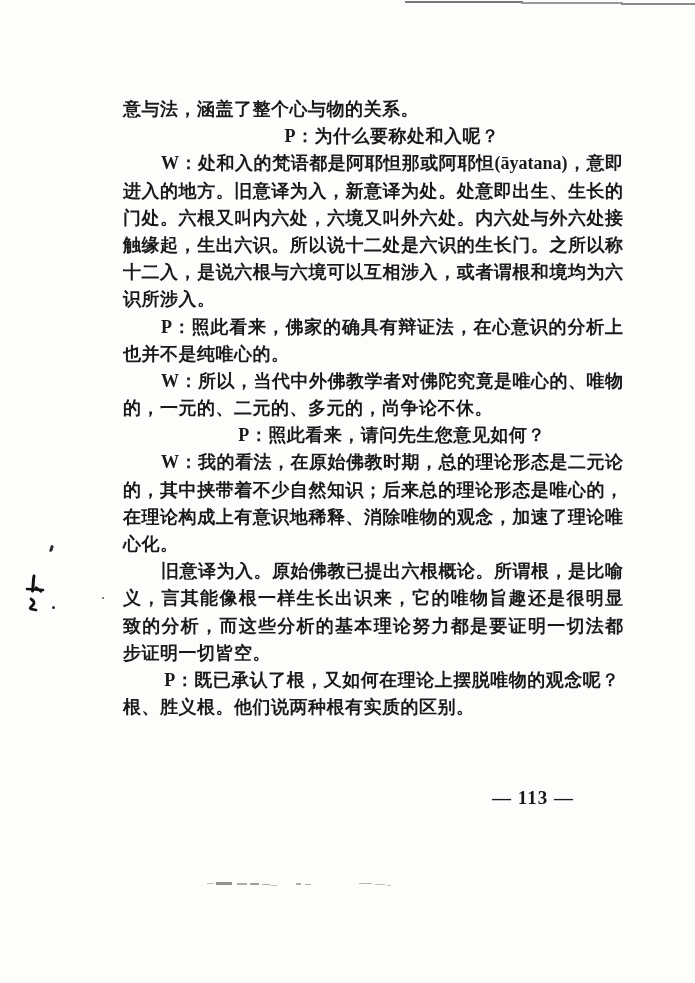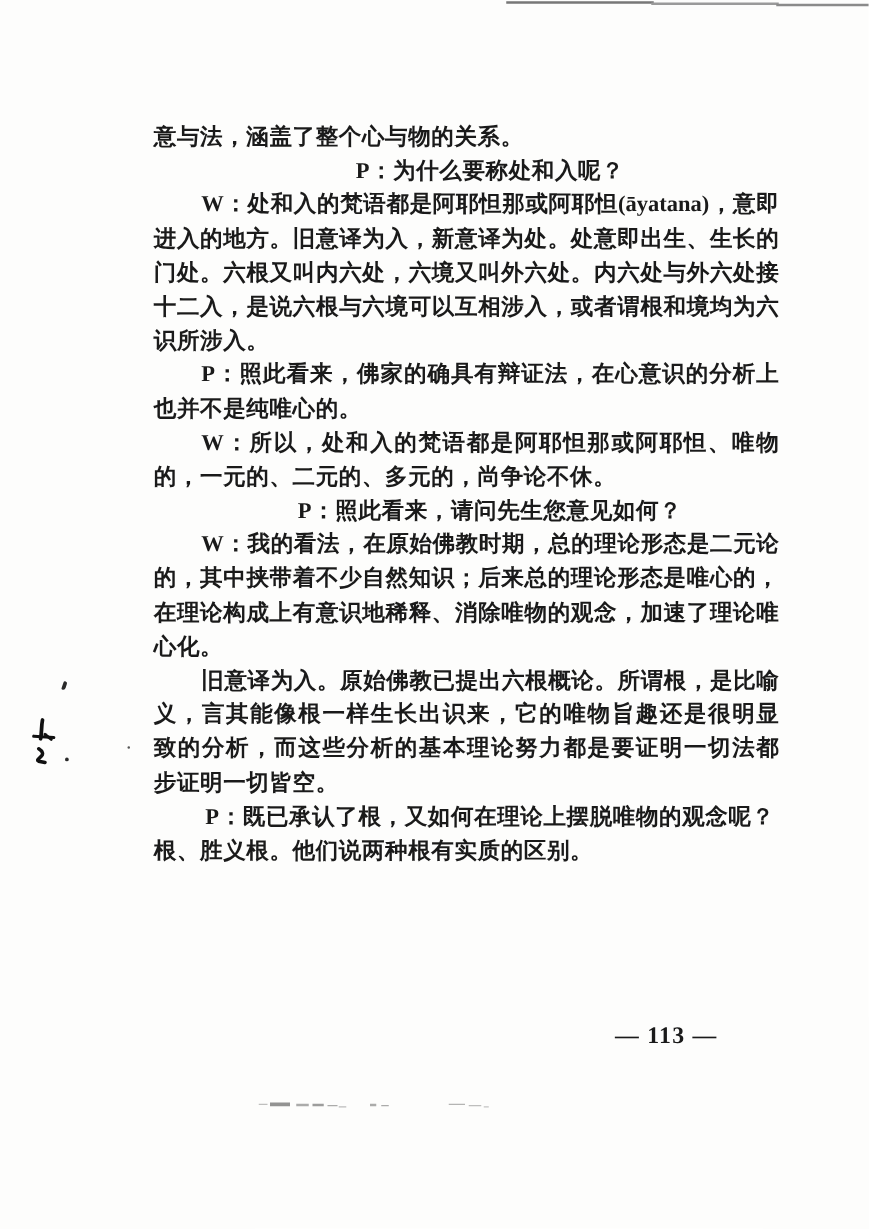--- a/index.html
+++ b/index.html
@@ -45,21 +45,21 @@
     text-align: justify;
     text-align-last: justify;
     letter-spacing: 0;
   }
   .line.indent { padding-left: 38px; text-align: center; }
 
   
   .page-number {
     position: absolute;
     left: 492px;
-    top: 818px;
+    top: 787px;
     font-size: 19px;
     font-weight: 600;
     letter-spacing: 1px;
     color: #1a1a1a;
     white-space: nowrap;
   }
 
   
   .ink-mark { position: absolute; left: 22px; top: 572px; }
 
@@ -92,25 +92,26 @@
     <div class="top-edge-seg s2"></div>
     <div class="top-edge-seg s3"></div>
   </div>
 
   <main class="text-block" id="text-block">
       <div class="line">意与法，涵盖了整个心与物的关系。</div>
       <div class="line indent">P：为什么要称处和入呢？</div>
       <div class="line indent fill">W：处和入的梵语都是阿耶怛那或阿耶怛(āyatana)，意即</div>
       <div class="line fill">进入的地方。旧意译为入，新意译为处。处意即出生、生长的</div>
       <div class="line fill">门处。六根又叫内六处，六境又叫外六处。内六处与外六处接</div>
+      <div class="line fill">触缘起，生出六识。所以说十二处是六识的生长门。之所以称</div>
       <div class="line fill">十二入，是说六根与六境可以互相涉入，或者谓根和境均为六</div>
       <div class="line">识所涉入。</div>
       <div class="line indent fill">P：照此看来，佛家的确具有辩证法，在心意识的分析上</div>
       <div class="line">也并不是纯唯心的。</div>
-      <div class="line indent fill">W：所以，处和入的梵语都是阿耶怛那或阿耶怛、唯物</div>
+      <div class="line indent fill">W：所以，当代中外佛教学者对佛陀究竟是唯心的、唯物</div>
       <div class="line">的，一元的、二元的、多元的，尚争论不休。</div>
       <div class="line indent">P：照此看来，请问先生您意见如何？</div>
       <div class="line indent fill">W：我的看法，在原始佛教时期，总的理论形态是二元论</div>
       <div class="line fill">的，其中挟带着不少自然知识；后来总的理论形态是唯心的，</div>
       <div class="line fill">在理论构成上有意识地稀释、消除唯物的观念，加速了理论唯</div>
       <div class="line">心化。</div>
       <div class="line indent fill">旧意译为入。原始佛教已提出六根概论。所谓根，是比喻</div>
       <div class="line fill">义，言其能像根一样生长出识来，它的唯物旨趣还是很明显</div>
       <div class="line fill">致的分析，而这些分析的基本理论努力都是要证明一切法都</div>
       <div class="line">步证明一切皆空。</div>

